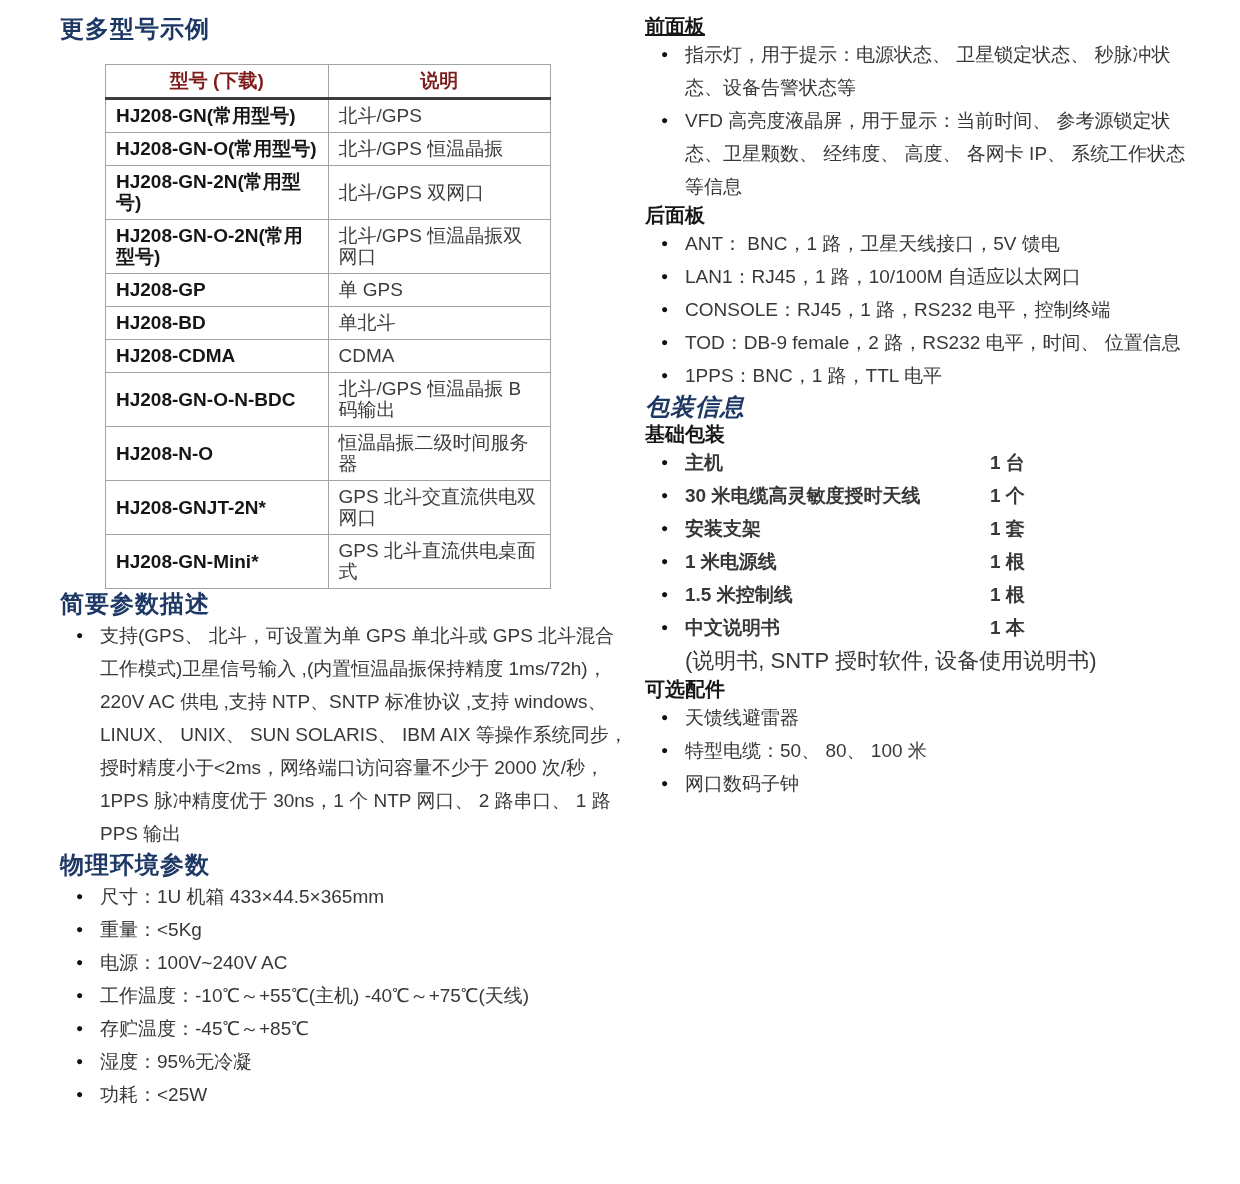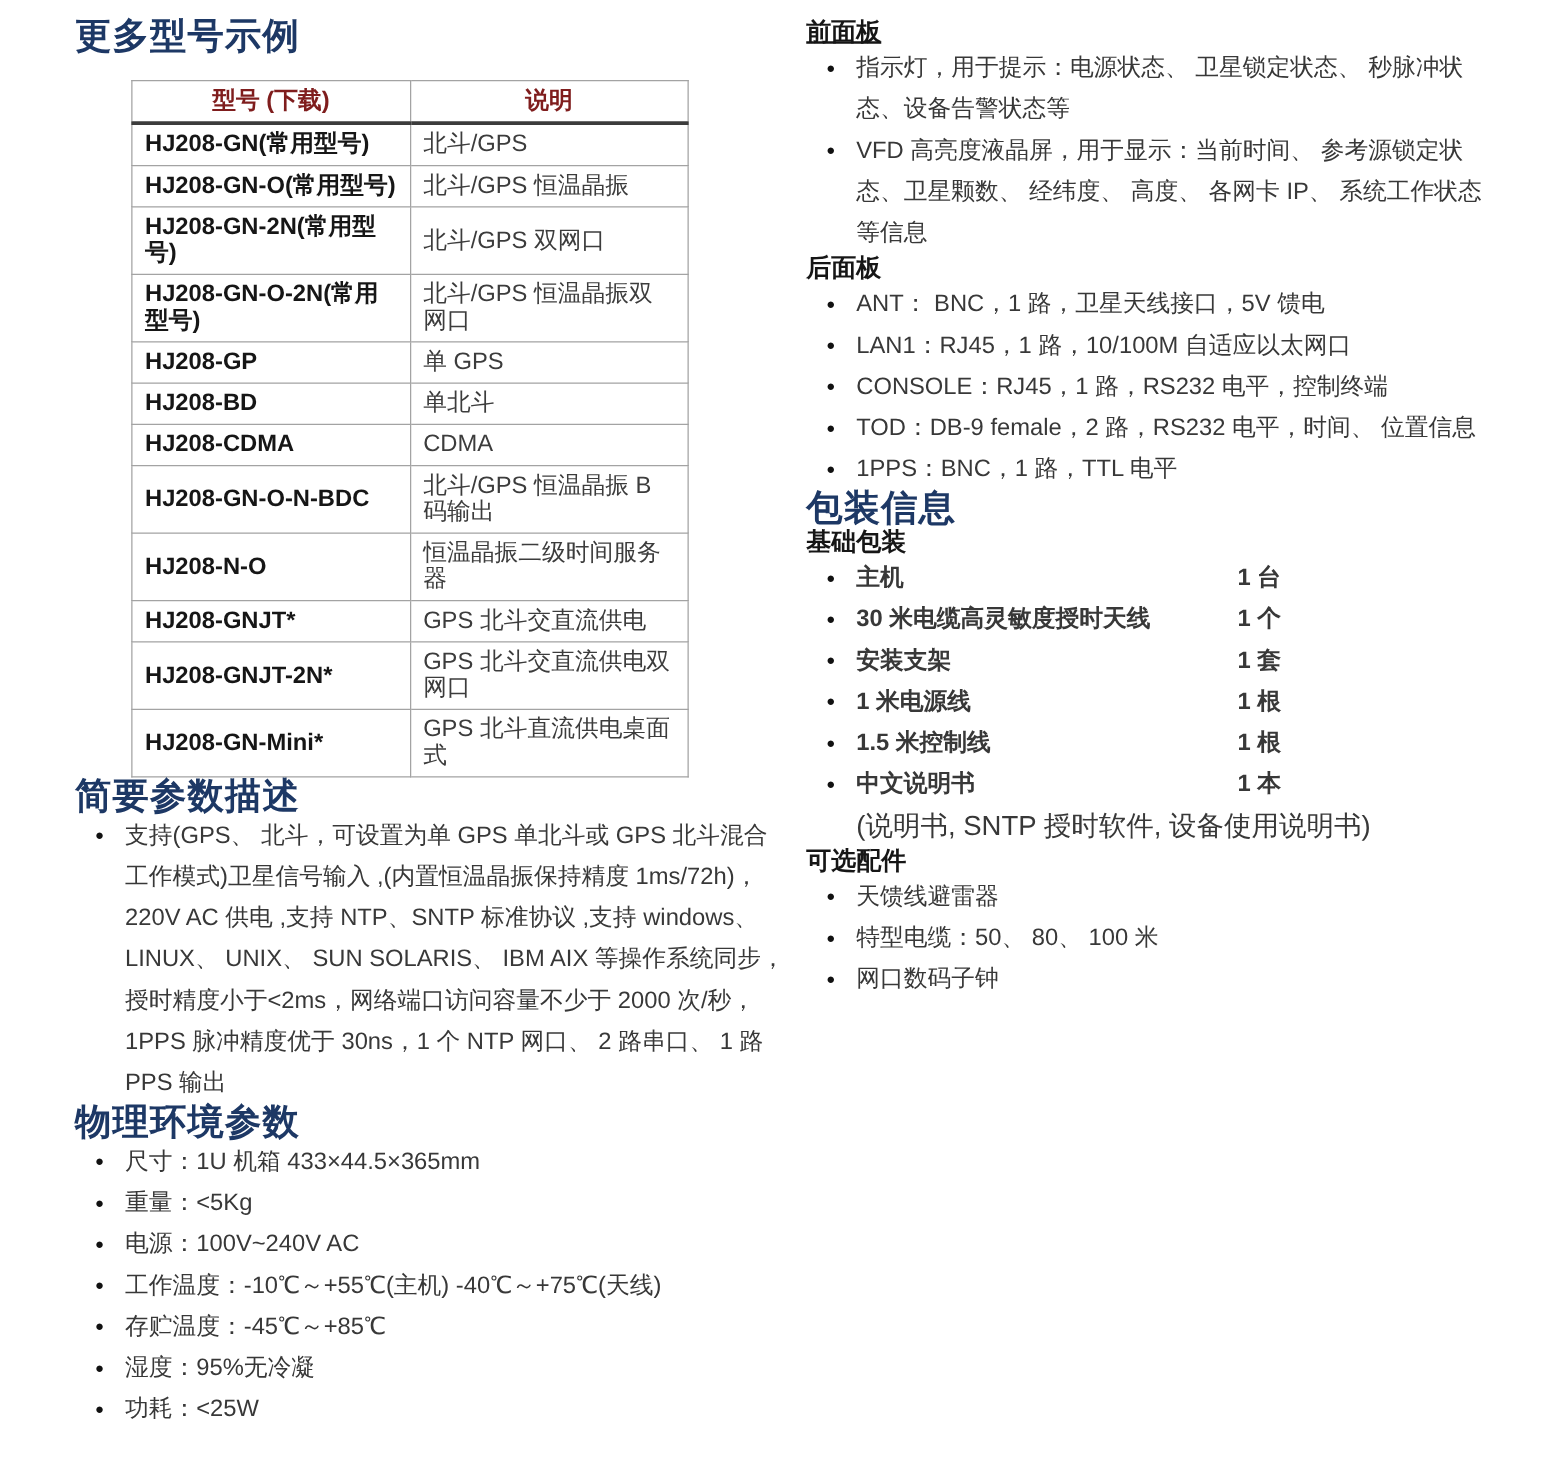--- a/index.html
+++ b/index.html
@@ -9,21 +9,21 @@
     font-family: "Liberation Sans", sans-serif;
     color: #383838;
     -webkit-font-smoothing: antialiased;
   }
   .page { position: relative; width: 1240px; height: 1184px; overflow: hidden; }
   .col { position: absolute; top: 14px; }
   .col.left  { left: 60px;  width: 568px; }
   .col.right { left: 645px; width: 558px; }
 
   h1.sec-title {
-    margin: 0; font-size: 29px; line-height: 30px;
+    margin: 0; font-size: 24px; line-height: 30px;
     font-weight: 700; color: #1d3865; letter-spacing: 1px;
   }
   h2.sub-title {
     margin: 0; font-size: 20px; line-height: 24px;
     font-weight: 700; color: #161616;
   }
 
   
   table.models {
     margin: 20px 0 0 45px; width: 446px;
@@ -55,21 +55,21 @@
   .para        { margin-top: 24px; }
   .brief-title { margin-top: 88px; }
   .phys-title  { margin-top: 14px; }
   .phys-list   { margin-top: 18px; }
 
   
   .front-title { margin-top: 18px; text-decoration: underline; }
   .front-list  { margin-top: 9px; }
   .rear-title  { margin-top: 8px; }
   .rear-list   { margin-top: 7px; }
-  .pack-title  { margin-top: 8px; }
+  .pack-title  { margin-top: 8px; font-style: italic; }
   .base-title  { margin-top: 18px; }
   .items-list  { margin-top: 8px; font-weight: bold; }
   .pack-note   {
     padding-left: 40px; font-size: 22px; line-height: 33px; color: #383838;
   }
   .opt-title   { margin-top: 4px; }
   .opt-list    { margin-top: 6px; }
 
   .items-list > li { padding-right: 0; }
   .item-qty {
@@ -122,24 +122,20 @@
           <td class="model-cell">HJ208-CDMA</td>
           <td class="desc-cell">CDMA</td>
         </tr>
         <tr>
           <td class="model-cell">HJ208-GN-O-N-BDC</td>
           <td class="desc-cell">北斗/GPS 恒温晶振 B 码输出</td>
         </tr>
         <tr>
           <td class="model-cell">HJ208-N-O</td>
           <td class="desc-cell">恒温晶振二级时间服务器</td>
-        </tr>
-        <tr>
-          <td class="model-cell">HJ208-GNJT*</td>
-          <td class="desc-cell">GPS 北斗交直流供电</td>
         </tr>
         <tr>
           <td class="model-cell">HJ208-GNJT-2N*</td>
           <td class="desc-cell">GPS 北斗交直流供电双网口</td>
         </tr>
         <tr>
           <td class="model-cell">HJ208-GN-Mini*</td>
           <td class="desc-cell">GPS 北斗直流供电桌面式</td>
         </tr>
       </tbody>

